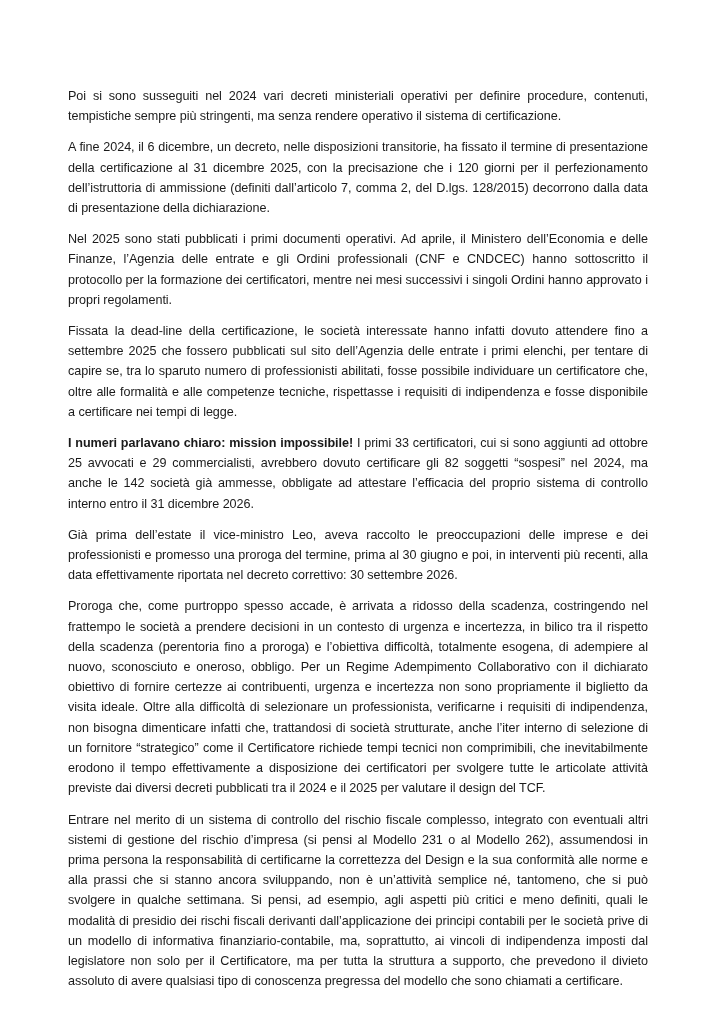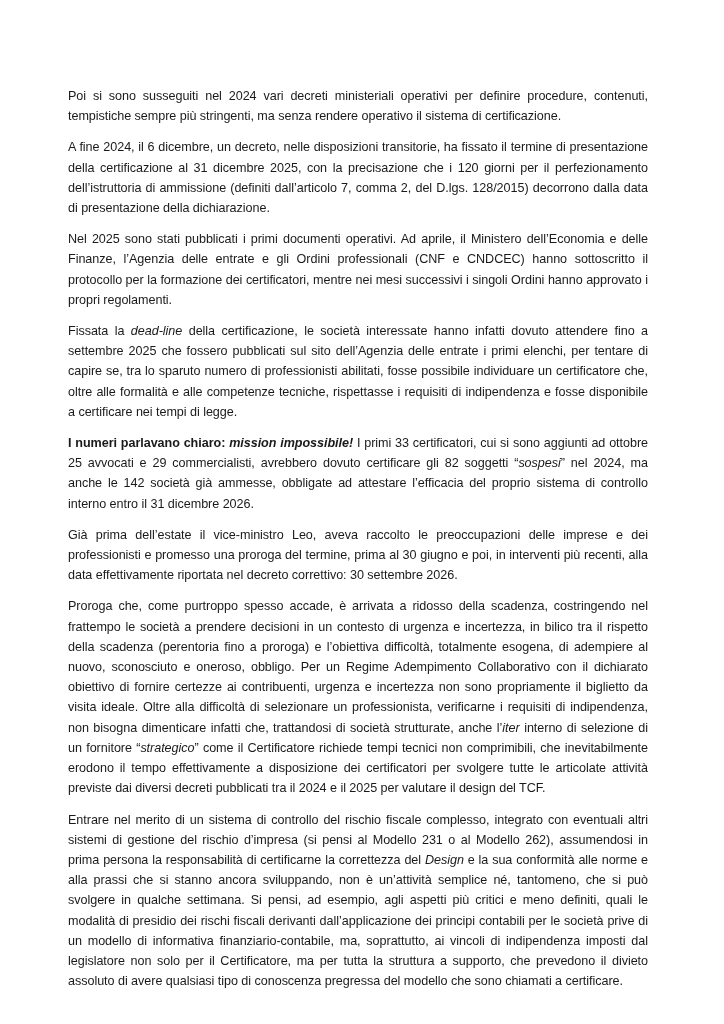--- a/index.html
+++ b/index.html
@@ -14,21 +14,21 @@
     line-height: 20.2px;
     color: #1a1a1a;
     letter-spacing: -0.05px;
   }
   .page p {
     margin: 0 8px 11px 0;
     text-align: justify;
     hyphens: none;
   }
   .b { font-weight: bold; }
-  .i { font-style: italic; }
+  .i { }
 </style>
 </head>
 <body>
 
 <div class="page">
   <p>
     <span>Poi si sono susseguiti nel 2024 vari decreti ministeriali operativi per definire procedure, contenuti, tempistiche sempre più stringenti, ma senza rendere operativo il sistema di certificazione.</span>
   </p>
 
   <p>

